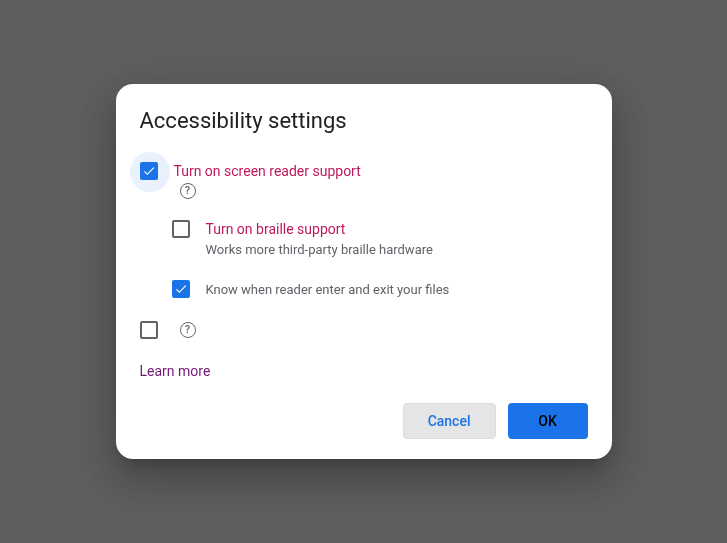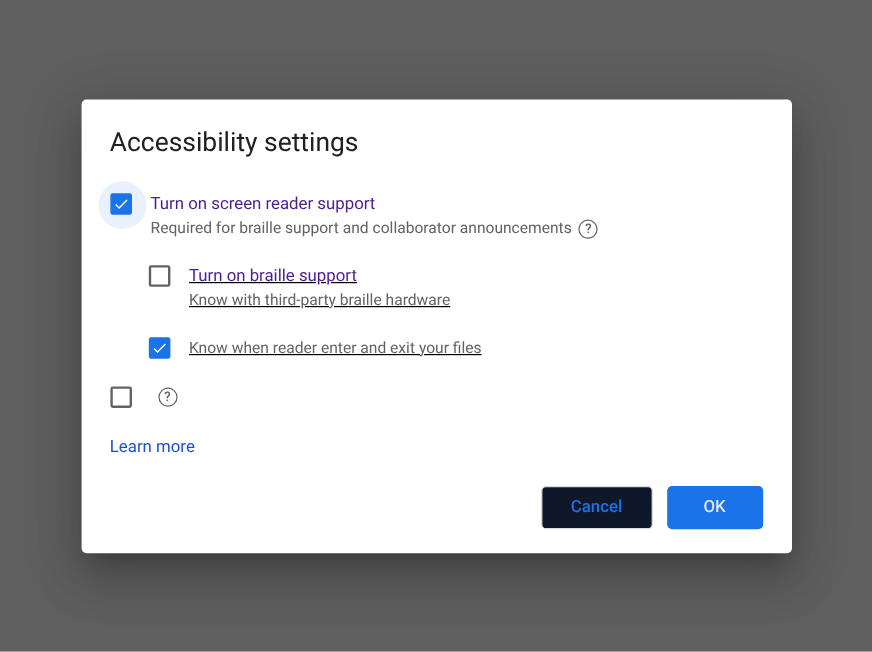--- a/index.html
+++ b/index.html
@@ -11,39 +11,38 @@
       font-family: 'Google Sans', Roboto, Arial, sans-serif;
       background: #5f5f5f;
       width: 727px;
       height: 543px;
       display: flex;
       align-items: center;
       justify-content: center;
     }
     .dialog {
       background: #fff;
-      border-radius: 4px;
-      width: 592px;
+      border-radius: 17px;
+      width: 496px;
       padding: 24px 24px 20px 24px;
       box-shadow: 0 11px 15px -7px rgba(0,0,0,0.2), 0 24px 38px 3px rgba(0,0,0,0.14), 0 9px 46px 8px rgba(0,0,0,0.12);
     }
     .dialog-title {
       font-size: 22px;
       font-weight: 400;
       color: #202124;
       margin-bottom: 28px;
     }
     .option-row {
       display: flex;
       align-items: flex-start;
       margin-bottom: 20px;
     }
     .option-row.indented {
       margin-left: 32px;
-      text-decoration: underline;
     }
     .checkbox-wrap {
       width: 20px;
       height: 20px;
       flex-shrink: 0;
       margin-right: 14px;
       position: relative;
       margin-top: 1px;
     }
     .checkbox-wrap.halo::before {
@@ -81,21 +80,21 @@
       display: none;
       width: 14px;
       height: 14px;
       fill: #fff;
     }
     .option-text {
       flex: 1;
     }
     .option-label {
       font-size: 14px;
-      color: #4c1d95;
+      color: #be185d;
       display: flex;
       align-items: center;
       line-height: 20px;
     }
     .option-desc {
       font-size: 13px;
       color: #5f6368;
       margin-top: 2px;
       display: flex;
       align-items: center;
@@ -110,21 +109,21 @@
       align-items: center;
       justify-content: center;
       font-size: 11px;
       font-weight: 500;
       color: #5f6368;
       margin-left: 6px;
       cursor: pointer;
       flex-shrink: 0;
     }
     .learn-more {
-      color: #1d4ed8;
+      color: #701a75;
       font-size: 14px;
       text-decoration: none;
       cursor: pointer;
       display: inline-block;
       margin-bottom: 24px;
     }
     .dialog-actions {
       display: flex;
       justify-content: flex-end;
       gap: 12px;
@@ -135,28 +134,28 @@
       border-radius: 4px;
       font-size: 14px;
       font-weight: 500;
       cursor: pointer;
       font-family: inherit;
       display: inline-flex;
       align-items: center;
       justify-content: center;
     }
     .btn-cancel {
-      background: #0f172a;
+      background: #e5e5e5;
       border: 1px solid #dadce0;
       color: #1a73e8;
     }
     .btn-ok {
       background: #1a73e8;
       border: none;
-      color: #e5e5e5;
+      color: #000000;
       min-width: 80px;
       text-align: center;
     }
   </style>
 </head>
 <body>
 
 <div class="dialog">
   <h1 class="dialog-title">Accessibility settings</h1>
 
@@ -167,39 +166,38 @@
         <svg viewBox="0 0 24 24">
             <path d="M9 16.17L4.83 12l-1.42 1.41L9 19 21 7l-1.41-1.41z"></path>
           </svg>
       </div>
     </div>
     <div class="option-text">
       <div class="option-label">
         <span>Turn on screen reader support</span>
       </div>
       <div class="option-desc">
-        <span>Required for braille support and collaborator announcements</span>
         <span class="help-icon">?</span>
       </div>
     </div>
   </div>
 
   
   <div class="option-row indented">
     <div class="checkbox-wrap">
       <div class="checkbox">
         
       </div>
     </div>
     <div class="option-text">
       <div class="option-label">
         <span>Turn on braille support</span>
       </div>
       <div class="option-desc">
-        <span>Know with third-party braille hardware</span>
+        <span>Works more third-party braille hardware</span>
       </div>
     </div>
   </div>
 
   
   <div class="option-row indented">
     <div class="checkbox-wrap">
       <div class="checkbox checked">
         <svg viewBox="0 0 24 24">
             <path d="M9 16.17L4.83 12l-1.42 1.41L9 19 21 7l-1.41-1.41z"></path>

